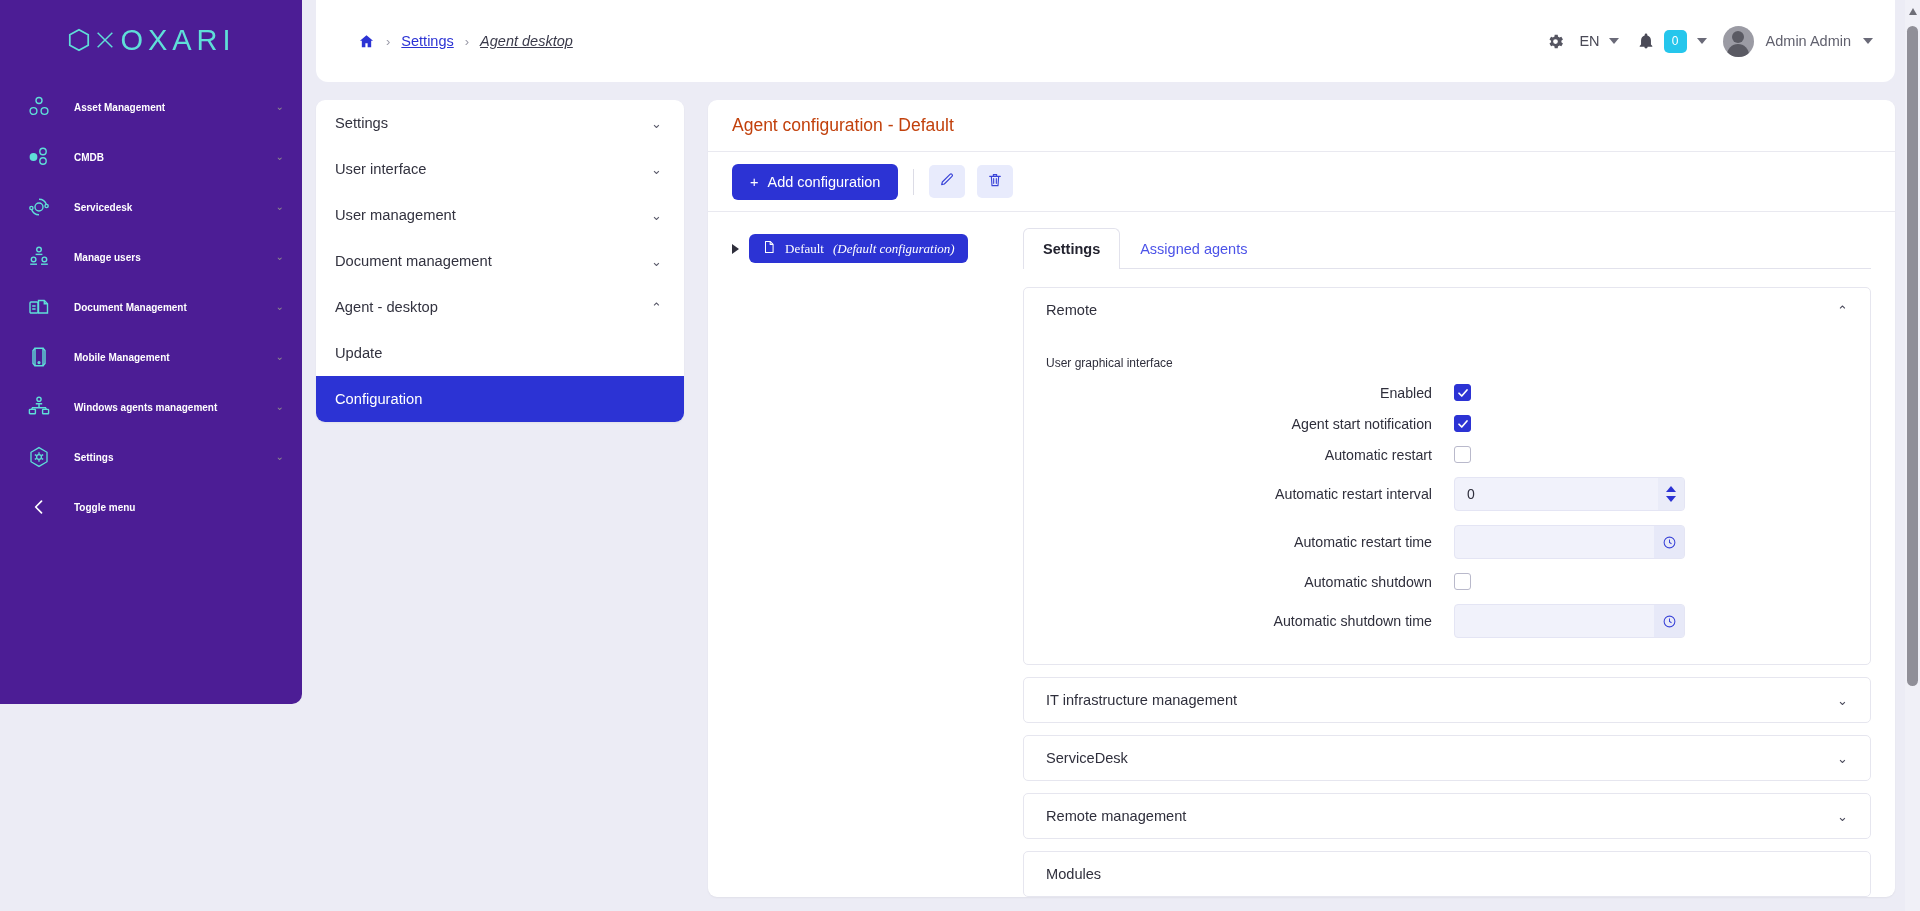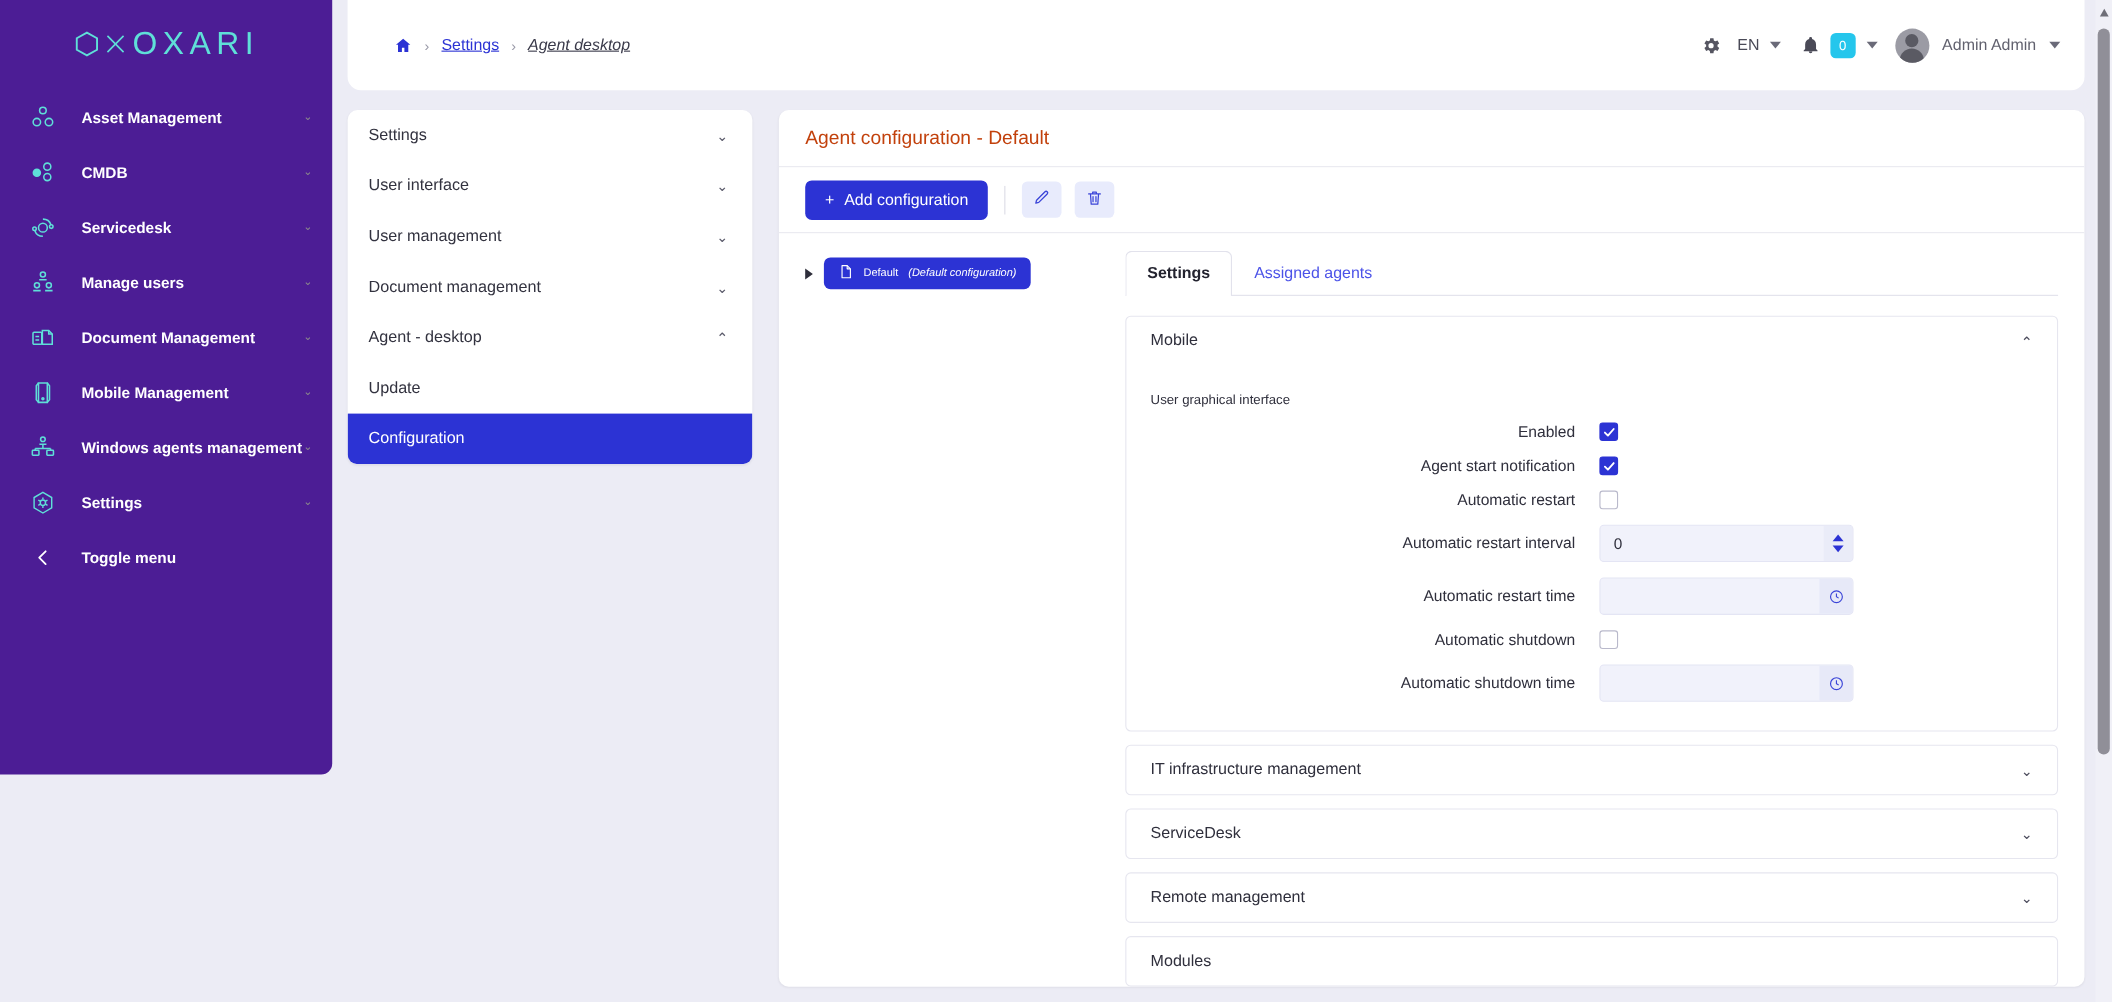--- a/index.html
+++ b/index.html
@@ -47,21 +47,21 @@
     cursor: pointer;
     position: relative;
   }
   .nav-item .nav-ico {
     width: 34px; min-width: 34px;
     display: flex; align-items: center; justify-content: center;
     color: #5fdfd8;
   }
   .nav-item .nav-lbl {
     color: #ffffff;
-    font-size: 14px;
+    font-size: 10px;
     font-weight: 600;
     margin-left: 18px;
     white-space: nowrap;
   }
   .nav-item .nav-caret {
     margin-left: auto;
     color: #8b8b8b;
     font-size: 10px;
     line-height: 1;
   }
@@ -244,23 +244,24 @@
     border-left: 7px solid #2e2e3b;
     cursor: pointer;
   }
   .tree-chip {
     background: #2c33d4;
     color: #ffffff;
     border-radius: 6px;
     height: 29px;
     display: flex; align-items: center; gap: 9px;
     padding: 0 13px;
-    font-size: 10px;
+    font-size: 13px;
     cursor: pointer;
     white-space: nowrap;
+    font-family: Liberation Serif, serif;
   }
   .tree-chip .ital { font-style: italic; }
 
   #panel-col { flex: 1; padding: 16px 24px 0 10px; }
   #tabs { display: flex; border-bottom: 1px solid #e2e2ec; height: 41px; }
   .tab {
     padding: 0 19px;
     height: 41px;
     display: flex; align-items: center;
     font-size: 14.5px;
@@ -655,21 +656,21 @@
               </div>
               <div class="tab">
                 <span>Assigned agents</span>
               </div>
             </div>
 
             <div id="accordion">
 
               <div class="acc-card">
                 <div class="acc-head">
-                  <span>Mobile</span>
+                  <span>Remote</span>
                   <span class="chev">⌃</span>
                 </div>
                 <div class="acc-body">
 
                   <div class="group-label">User graphical interface</div>
 
                   <div class="frow">
                     <span class="flabel">Enabled</span>
                     <span class="cb checked">
                       <svg width="12" height="12" viewBox="0 0 24 24" fill="none" stroke="#ffffff" stroke-width="3.4" stroke-linecap="round" stroke-linejoin="round">

